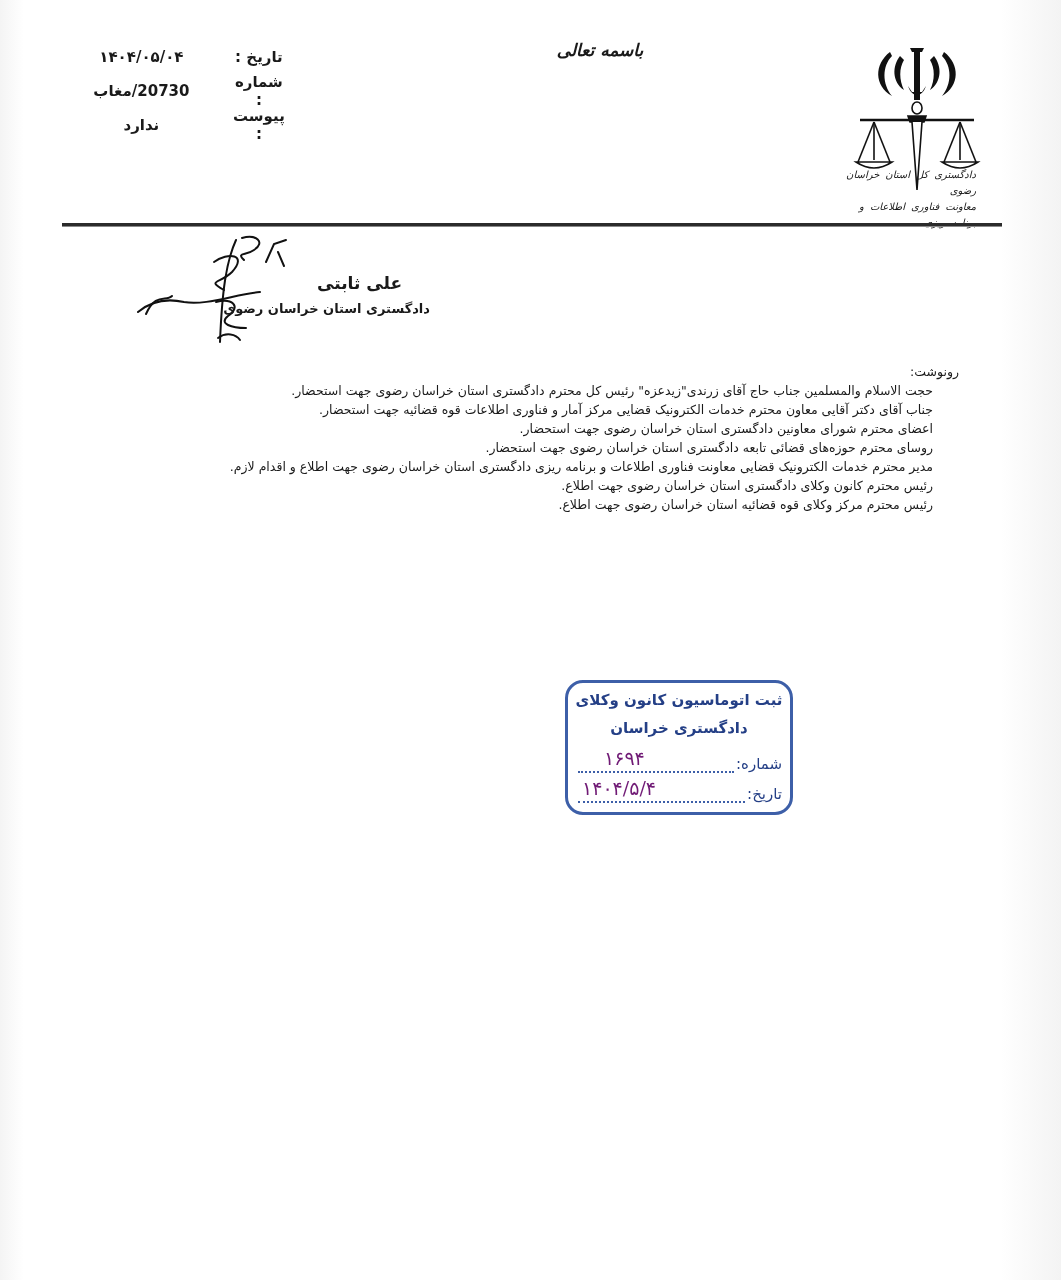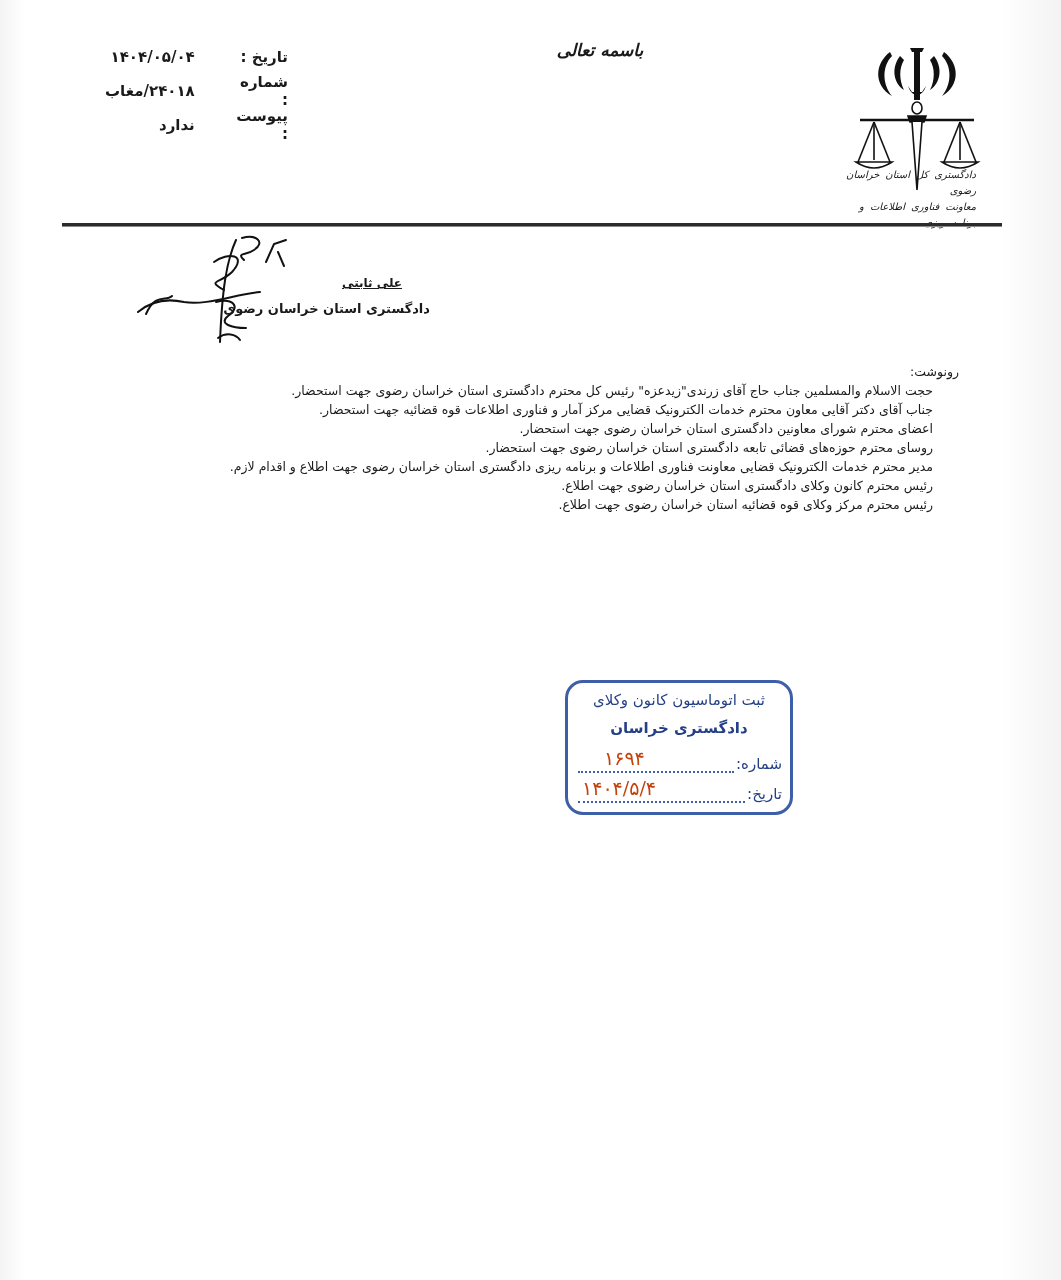--- a/index.html
+++ b/index.html
@@ -27,22 +27,22 @@
 
     
     .meta {
       position: absolute; left: 88px; top: 40px; width: 200px;
     }
     .meta-row {
       display: flex; flex-direction: row-reverse; justify-content: space-between;
       height: 34px; align-items: center;
       font-size: 15px; font-weight: bold;
     }
-    .meta-label { direction: rtl; width: 60px; text-align: right; margin-left: 35px; }
-    .meta-value { direction: rtl; text-align: right; width: 110px; }
+    .meta-label { direction: rtl; width: 60px; text-align: center; margin-left: 35px; }
+    .meta-value { direction: rtl; text-align: center; width: 110px; }
 
     
     .bismillah {
       position: absolute; left: 540px; top: 40px; width: 120px; text-align: center;
       font-size: 17px; font-weight: bold; font-style: italic;
     }
 
     
     .logo {
       position: absolute; left: 852px; top: 42px; width: 130px; height: 170px;
@@ -61,21 +61,21 @@
     }
 
     
     .sig-block {
       position: absolute; left: 180px; top: 270px; width: 250px;
       text-align: right;
     }
     .sig-line {
       font-size: 13px; font-weight: bold; line-height: 26px;
     }
-    .sig-name { font-size: 12px; margin-right: 28px; text-decoration: underline; }
+    .sig-name { font-size: 17px; margin-right: 28px; }
     .signature-svg {
       position: absolute; left: 136px; top: 232px; width: 170px; height: 120px;
     }
 
     
     .cc {
       position: absolute; right: 128px; top: 362px; width: 790px;
       font-size: 12.5px; line-height: 19px; text-align: right;
     }
     .cc-heading { margin-right: -26px; }
@@ -83,56 +83,56 @@
 
     
     .stamp {
       position: absolute; left: 565px; top: 680px; width: 228px; height: 135px;
       border: 3px solid #3d5fa8; border-radius: 18px;
       color: #243f86; box-sizing: border-box;
       font-family: "DejaVu Sans", sans-serif;
     }
     .stamp-title {
       position: absolute; top: 8px; left: 0; right: 0; text-align: center;
-      font-size: 15px; font-weight: normal;
+      font-size: 15px; font-weight: bold;
     }
     .stamp-subtitle {
       position: absolute; top: 36px; left: 0; right: 0; text-align: center;
       font-size: 15px; font-weight: bold;
     }
     .stamp-row {
       position: absolute; left: 10px; right: 8px; height: 24px;
       display: flex; flex-direction: row-reverse; align-items: flex-end;
     }
     .stamp-row-num { top: 66px; }
     .stamp-row-date { top: 96px; }
     .stamp-label { font-size: 15px; direction: rtl; white-space: nowrap; padding-left: 2px; }
     .stamp-field {
       flex: 1; border-bottom: 2px dotted #3d5fa8; height: 22px; position: relative;
     }
     .stamp-hand {
       position: absolute; left: 26px; bottom: 2px;
-      font-family: "DejaVu Serif", serif; font-size: 19px; color: #c2410c;
+      font-family: "DejaVu Serif", serif; font-size: 19px; color: #701a75;
       letter-spacing: 8px;
     }
   </style>
 </head>
 <body>
 
 <div class="page-shade-left"></div>
 <div class="page-shade-right"></div>
 
 <div class="meta">
   <div class="meta-row">
     <span class="meta-label">تاریخ :</span>
     <span class="meta-value">۱۴۰۴/۰۵/۰۴</span>
   </div>
   <div class="meta-row">
     <span class="meta-label">شماره :</span>
-    <span class="meta-value">۲۴۰۱۸/مغاب</span>
+    <span class="meta-value">20730/مغاب</span>
   </div>
   <div class="meta-row">
     <span class="meta-label">پیوست :</span>
     <span class="meta-value">ندارد</span>
   </div>
 </div>
 
 <div class="bismillah rtl">باسمه تعالی</div>
 
 <svg class="logo" viewBox="0 0 130 170">

